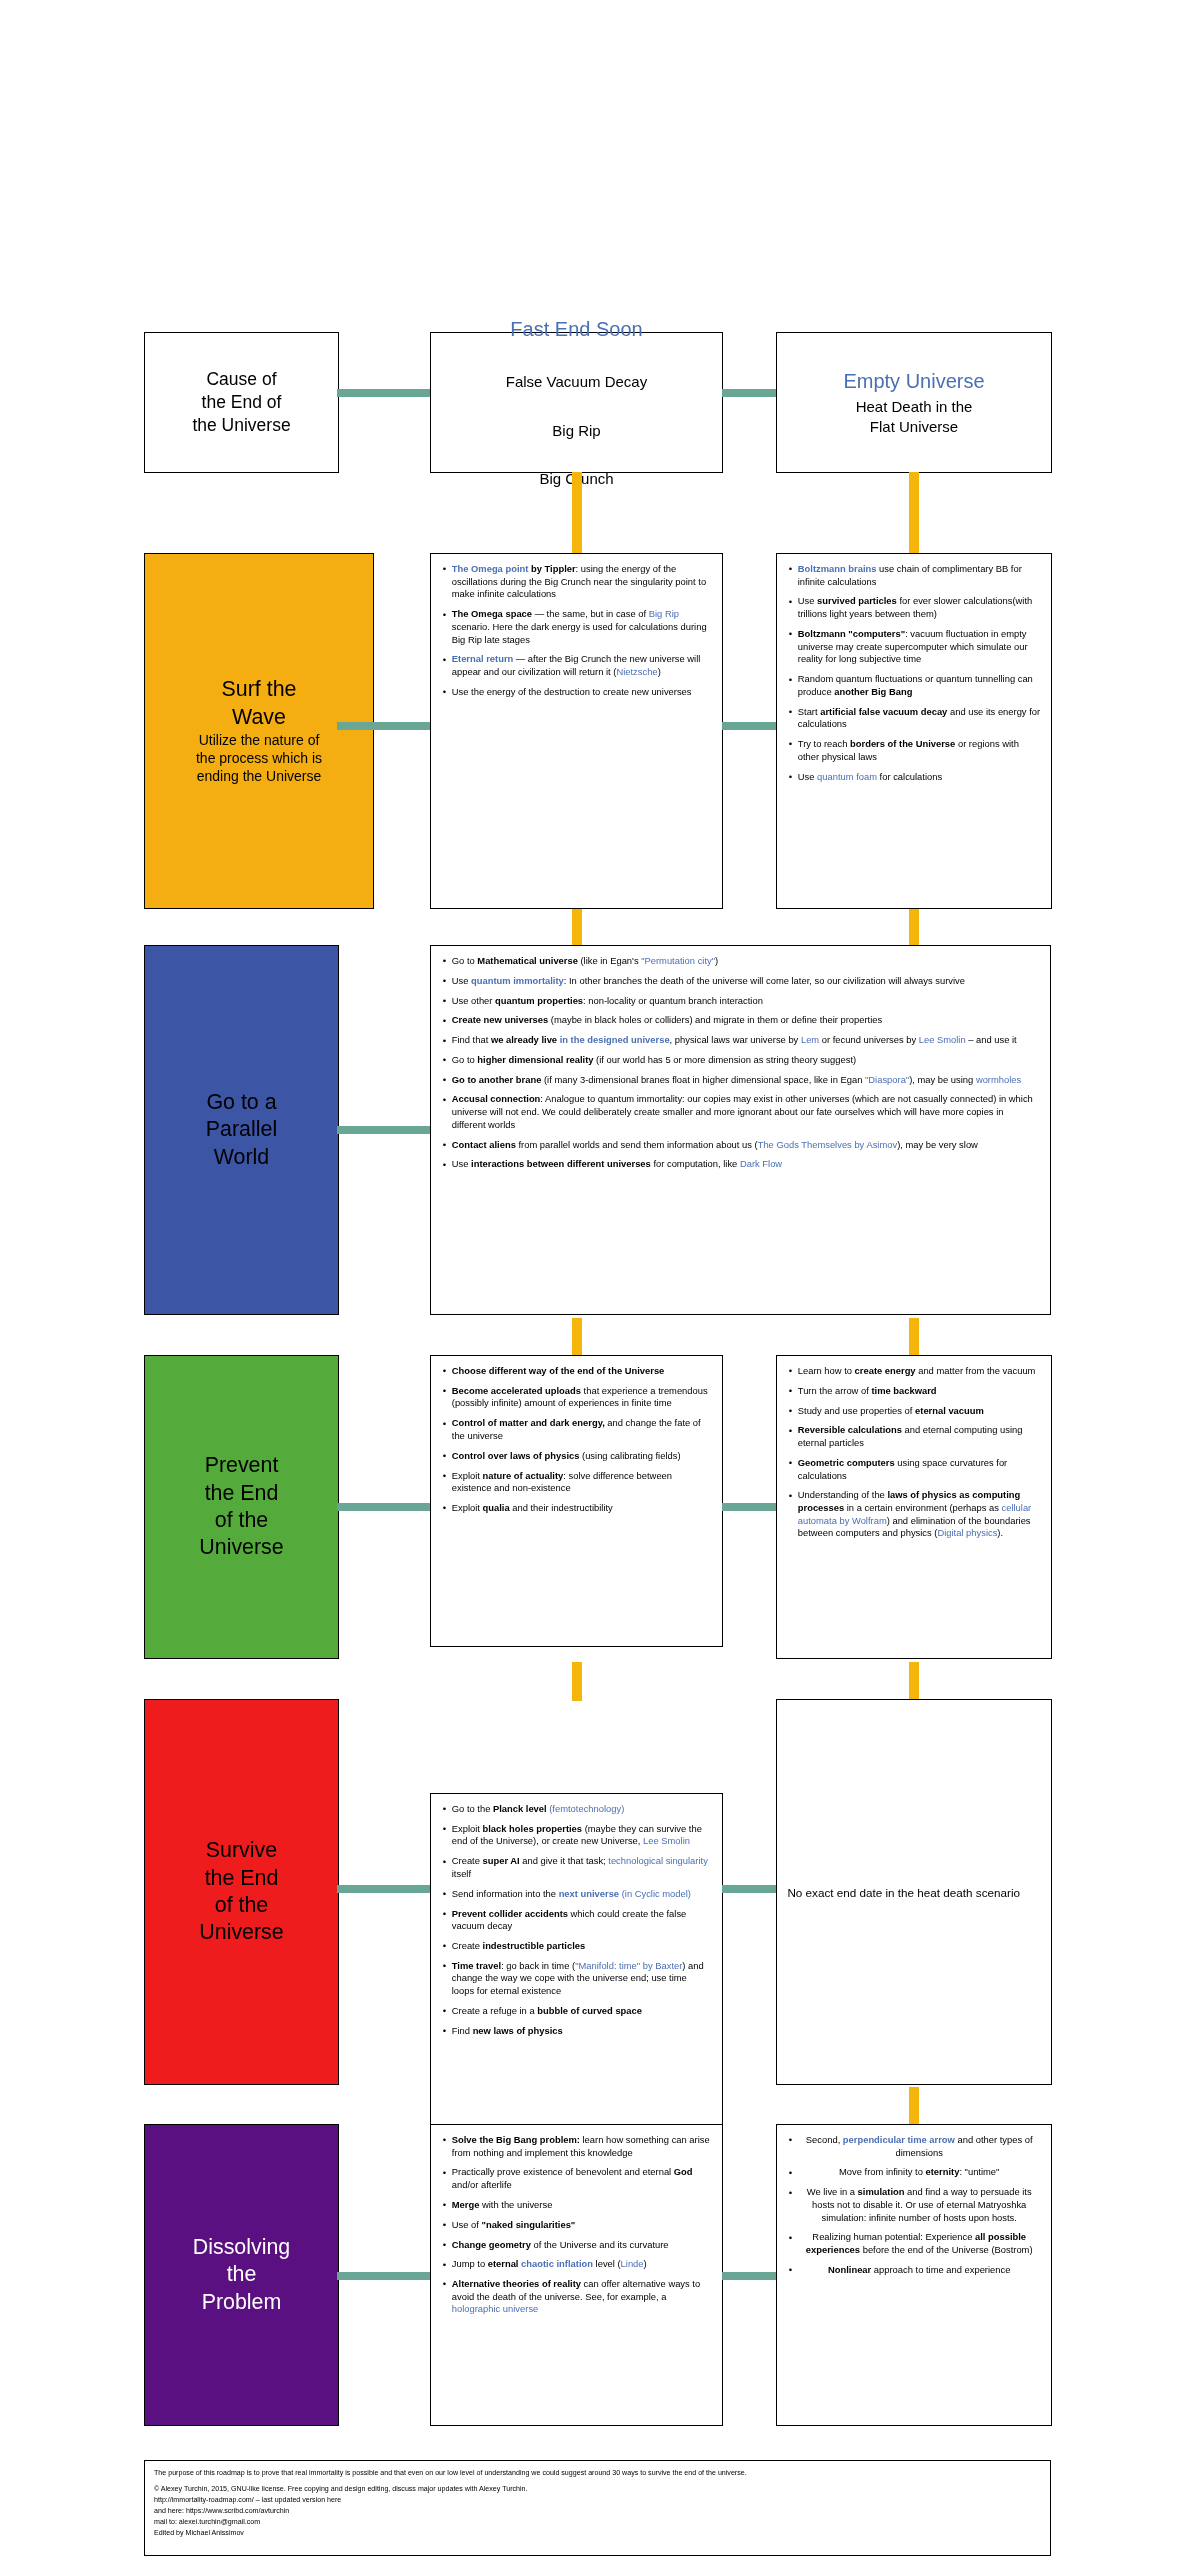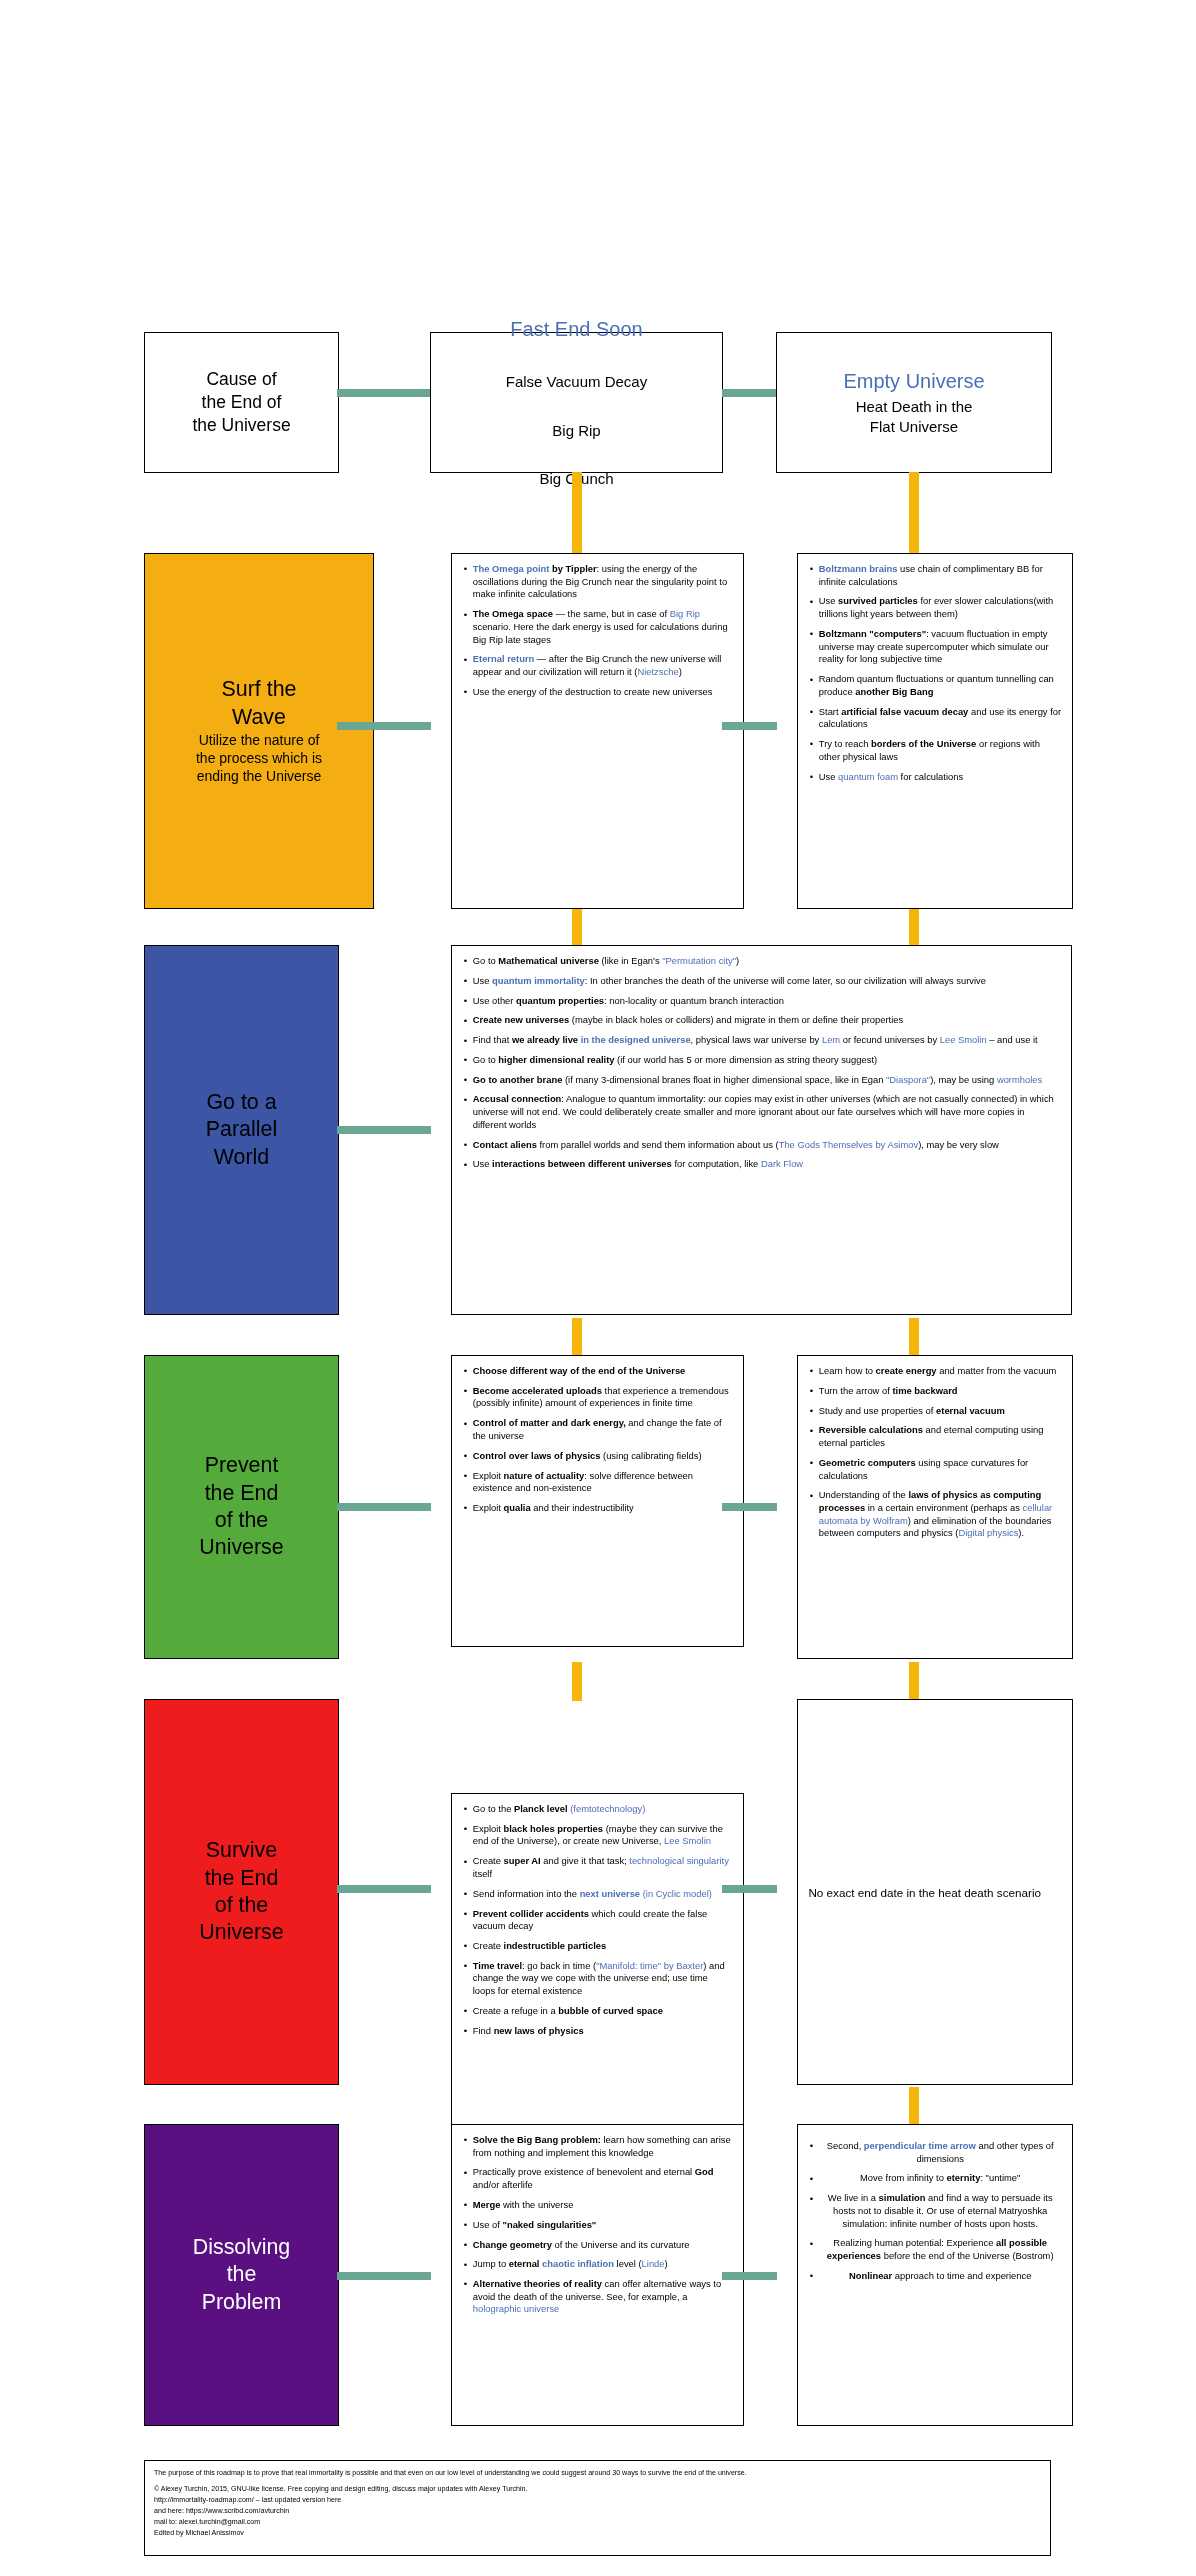--- a/index.html
+++ b/index.html
@@ -34,21 +34,21 @@
   .hdr .h-blue{color:#4a6fb5;font-size:20px;line-height:1.3;margin-bottom:2.6px;}
   .hdr .h-sub{font-size:15px;line-height:1.35;}
 
   
   .cat{display:flex;flex-direction:column;align-items:center;justify-content:center;text-align:center;padding:6.5px 9px;box-sizing:border-box;}
   .cat .c-title{font-size:21.4px;line-height:1.28;}
   .cat .c-sub{font-size:14px;line-height:1.3;}
   .cat.dark .c-title{color:#fff;}
 
   
-  .content{padding:9px 10.4px 6.5px 10.4px;box-sizing:border-box;overflow:hidden;margin-left:21px;}
+  .content{padding:9px 10.4px 6.5px 10.4px;box-sizing:border-box;overflow:hidden;}
   .content ul{list-style:none;margin:0;padding:0;}
   .content li{
     position:relative;
     font-size:9.4px;
     line-height:1.35;
     margin-bottom:7.1px;
     padding-left:10.4px;
   }
   .content li:before{
     content:"\2022";
@@ -239,21 +239,21 @@
         <li><span class="b">Merge</span> with the universe</li>
         <li>Use of <span class="b">"naked singularities"</span></li>
         <li><span class="b">Change geometry</span> of the Universe and its curvature</li>
         <li>Jump to <span class="b">eternal </span><span class="b lk">chaotic inflation</span> level (<span class="lk">Linde</span>)</li>
         <li><span class="b">Alternative theories of reality</span> can offer alternative ways to avoid the death of the universe. See, for example, a <span class="lk">holographic universe</span></li>
       </ul>
   </div>
 
   <div class="connector-h" style="left:722px;top:2272px;width:55px;"></div>
 
-  <div class="box content" style="left:776px;top:2124px;width:276px;height:302px;padding-top:15px;">
+  <div class="box content" style="left:776px;top:2124px;width:276px;height:302px;padding-top:9px;">
     <ul id="l-r5e" style="text-align:center;">
         <li>Second, <span class="b lk">perpendicular time arrow</span> and other types of dimensions</li>
         <li>Move from infinity to <span class="b">eternity</span>: "untime"</li>
         <li>We live in a <span class="b">simulation</span> and find a way to persuade its hosts not to disable it. Or use of eternal Matryoshka simulation: infinite number of hosts upon hosts.</li>
         <li>Realizing human potential: Experience <span class="b">all possible experiences</span> before the end of the Universe (Bostrom)</li>
         <li><span class="b">Nonlinear</span> approach to time and experience</li>
       </ul>
   </div>
 
   <div class="footer" style="left:144px;top:2460px;width:907px;height:96px;">

